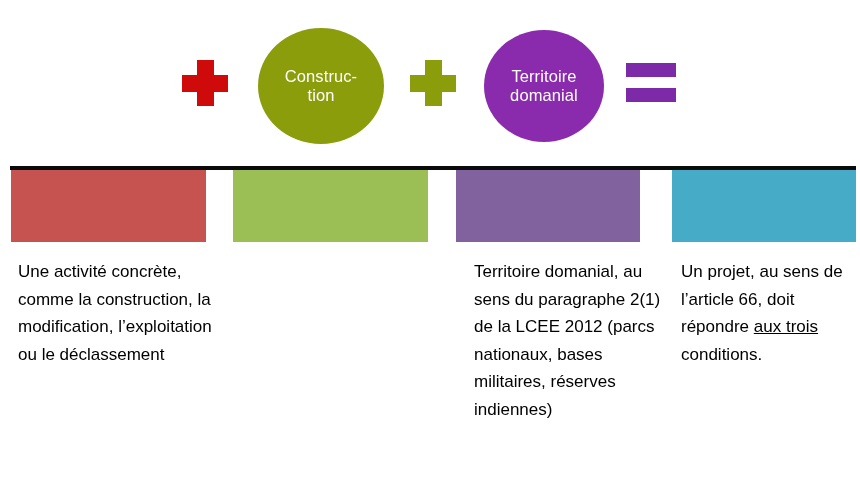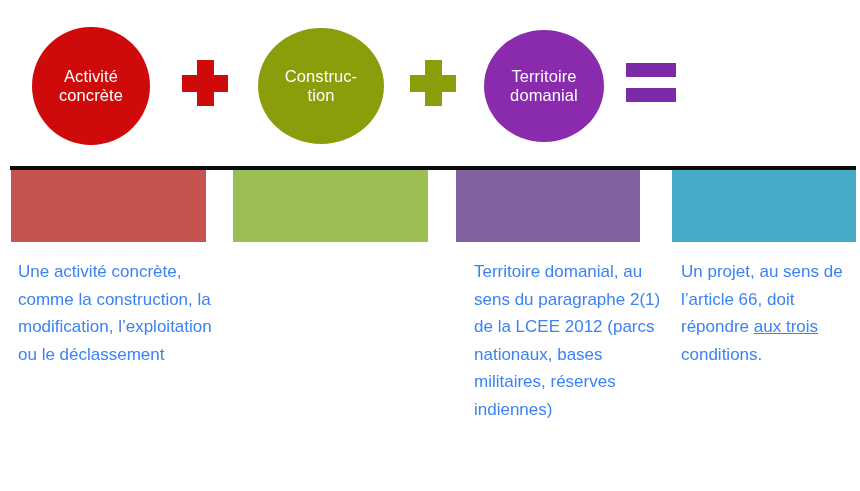--- a/index.html
+++ b/index.html
@@ -90,41 +90,37 @@
   .bar-green  { left: 233px; width: 195px; background: #9BBF55; }
   .bar-purple { left: 456px; width: 184px; background: #81629F; }
   .bar-cyan   { left: 672px; width: 184px; background: #45ABC6; }
 
   
   .col {
     position: absolute;
     top: 258px;
     font-size: 17px;
     line-height: 27.5px;
-    color: #3b82f6;
+    color: #000000;
     white-space: pre-line;
   }
   .col-1 { left: 18px;  width: 205px; }
   .col-2 { left: 241px; width: 200px; }
   .col-3 { left: 474px; width: 200px; }
   .col-4 { left: 681px; width: 180px; }
 
   .col u { }
 </style>
 </head>
 <body>
 
 <div id="canvas">
 
   <div class="eq-row">
 
-    <div class="circle c-red">
-      <span class="lbl">Activité
-concrète</span>
-    </div>
 
     <div class="op plus-red">
       <span class="h"></span>
       <span class="v"></span>
     </div>
 
     <div class="circle c-green">
       <span class="lbl">Construc-
 tion</span>
     </div>

